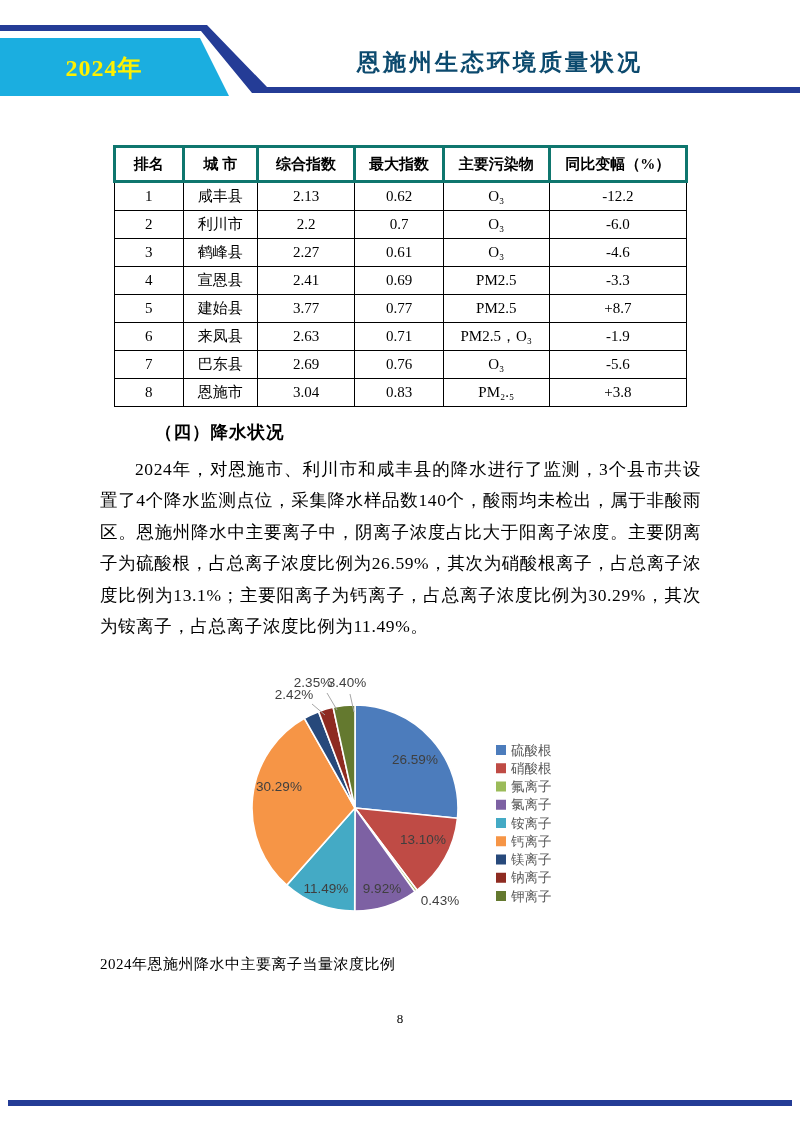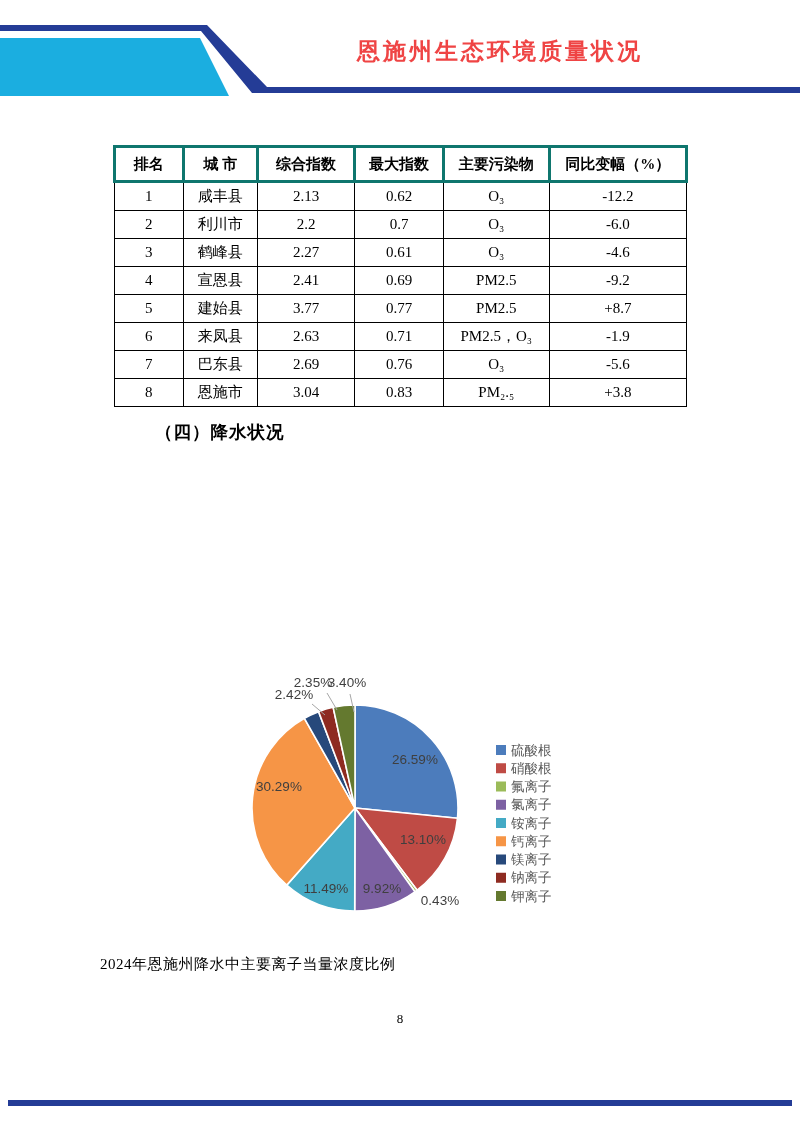--- a/index.html
+++ b/index.html
@@ -1,22 +1,22 @@
 <!DOCTYPE html>
 <html><head>
 <meta charset="utf-8">
 <style>
   html,body{margin:0;padding:0;background:#fff;}
   .page{position:relative;width:800px;height:1131px;margin:0 auto;background:#fff;
         font-family:"Liberation Serif",serif;color:#000;overflow:hidden;}
   .hdr-svg{position:absolute;top:0;left:0;}
   .year-badge{position:absolute;top:52px;left:8px;width:192px;text-align:center;
               font-size:24px;font-weight:700;color:#FFF100;letter-spacing:1px;}
-  .hdr-title{position:absolute;top:36px;left:280px;width:440px;text-align:center;
-             font-size:23px;font-weight:700;color:#ef4444;letter-spacing:3px;}
+  .hdr-title{position:absolute;top:47px;left:280px;width:440px;text-align:center;
+             font-size:23px;font-weight:700;color:#0c4a6e;letter-spacing:3px;}
   .tbl-title{position:absolute;top:119px;left:100px;width:600px;text-align:center;
              font-size:15.5px;font-weight:600;letter-spacing:0.5px;}
   table.rank{position:absolute;top:145px;left:113px;width:575px;border-collapse:collapse;
              table-layout:fixed;text-align:center;font-size:15px;}
   table.rank th{border:3px solid #0f766e;height:32px;font-size:15px;font-weight:700;padding:0;}
   table.rank td{border:1px solid #000;height:27px;padding:0;font-size:15px;}
   .sec-head{position:absolute;top:420px;left:155px;font-size:17.5px;font-weight:700;letter-spacing:1px;}
   .para{position:absolute;top:454px;left:100px;width:601px;font-size:17.5px;line-height:31.4px;
         text-align:justify;text-indent:2em;letter-spacing:0.6px;}
   .chart-wrap{position:absolute;top:672px;left:223px;width:440px;height:266px;}
@@ -28,20 +28,21 @@
 </style>
 </head>
 <body>
 
 <div class="page">
 
   <svg class="hdr-svg" width="800" height="115">
     <polygon points="0,25 207,25 267,87 800,87 800,93 252,93 201,31 0,31" fill="#243C96"></polygon>
     <polygon points="0,38 200,38 229,96 0,96" fill="#1BAEE0"></polygon>
   </svg>
+  <div class="year-badge">2024年</div>
   <div class="hdr-title">恩施州生态环境质量状况</div>
 
   <table class="rank">
     <colgroup>
         <col style="width: 12%;">
         <col style="width: 13%;">
         <col style="width: 17%;">
         <col style="width: 15.5%;">
         <col style="width: 18.5%;">
         <col style="width: 24%;">
@@ -80,21 +81,21 @@
           <td>0.61</td>
           <td>O₃</td>
           <td>-4.6</td>
         </tr>
         <tr>
           <td>4</td>
           <td>宣恩县</td>
           <td>2.41</td>
           <td>0.69</td>
           <td>PM2.5</td>
-          <td>-9.2</td>
+          <td>-3.3</td>
         </tr>
         <tr>
           <td>5</td>
           <td>建始县</td>
           <td>3.77</td>
           <td>0.77</td>
           <td>PM2.5</td>
           <td>+8.7</td>
         </tr>
         <tr>
@@ -118,20 +119,21 @@
           <td>恩施市</td>
           <td>3.04</td>
           <td>0.83</td>
           <td>PM₂.₅</td>
           <td>+3.8</td>
         </tr>
       </tbody>
   </table>
 
   <div class="sec-head">（四）降水状况</div>
+  <div class="para">2024年，对恩施市、利川市和咸丰县的降水进行了监测，3个县市共设置了4个降水监测点位，采集降水样品数140个，酸雨均未检出，属于非酸雨区。恩施州降水中主要离子中，阴离子浓度占比大于阳离子浓度。主要阴离子为硫酸根，占总离子浓度比例为26.59%，其次为硝酸根离子，占总离子浓度比例为13.1%；主要阳离子为钙离子，占总离子浓度比例为30.29%，其次为铵离子，占总离子浓度比例为11.49%。</div>
 
   <div class="chart-wrap">
     <svg id="pie-svg" width="440" height="266">
         <path d="M 132 136 L 132.00 33.00 A 103 103 0 0 1 234.48 146.29 Z" fill="#4C7CBC" stroke="#fff" stroke-width="1.6" stroke-linejoin="round"></path>
         <path d="M 132 136 L 234.48 146.29 A 103 103 0 0 1 194.13 218.15 Z" fill="#BF4B45" stroke="#fff" stroke-width="1.6" stroke-linejoin="round"></path>
         <path d="M 132 136 L 194.13 218.15 A 103 103 0 0 1 191.89 219.80 Z" fill="#9BBB59" stroke="#fff" stroke-width="1.6" stroke-linejoin="round"></path>
         <path d="M 132 136 L 191.89 219.80 A 103 103 0 0 1 131.71 239.00 Z" fill="#7D61A3" stroke="#fff" stroke-width="1.6" stroke-linejoin="round"></path>
         <path d="M 132 136 L 131.71 239.00 A 103 103 0 0 1 63.71 213.11 Z" fill="#44AAC5" stroke="#fff" stroke-width="1.6" stroke-linejoin="round"></path>
         <path d="M 132 136 L 63.71 213.11 A 103 103 0 0 1 81.41 46.28 Z" fill="#F69546" stroke="#fff" stroke-width="1.6" stroke-linejoin="round"></path>
         <path d="M 132 136 L 81.41 46.28 A 103 103 0 0 1 95.59 39.65 Z" fill="#27497B" stroke="#fff" stroke-width="1.6" stroke-linejoin="round"></path>

